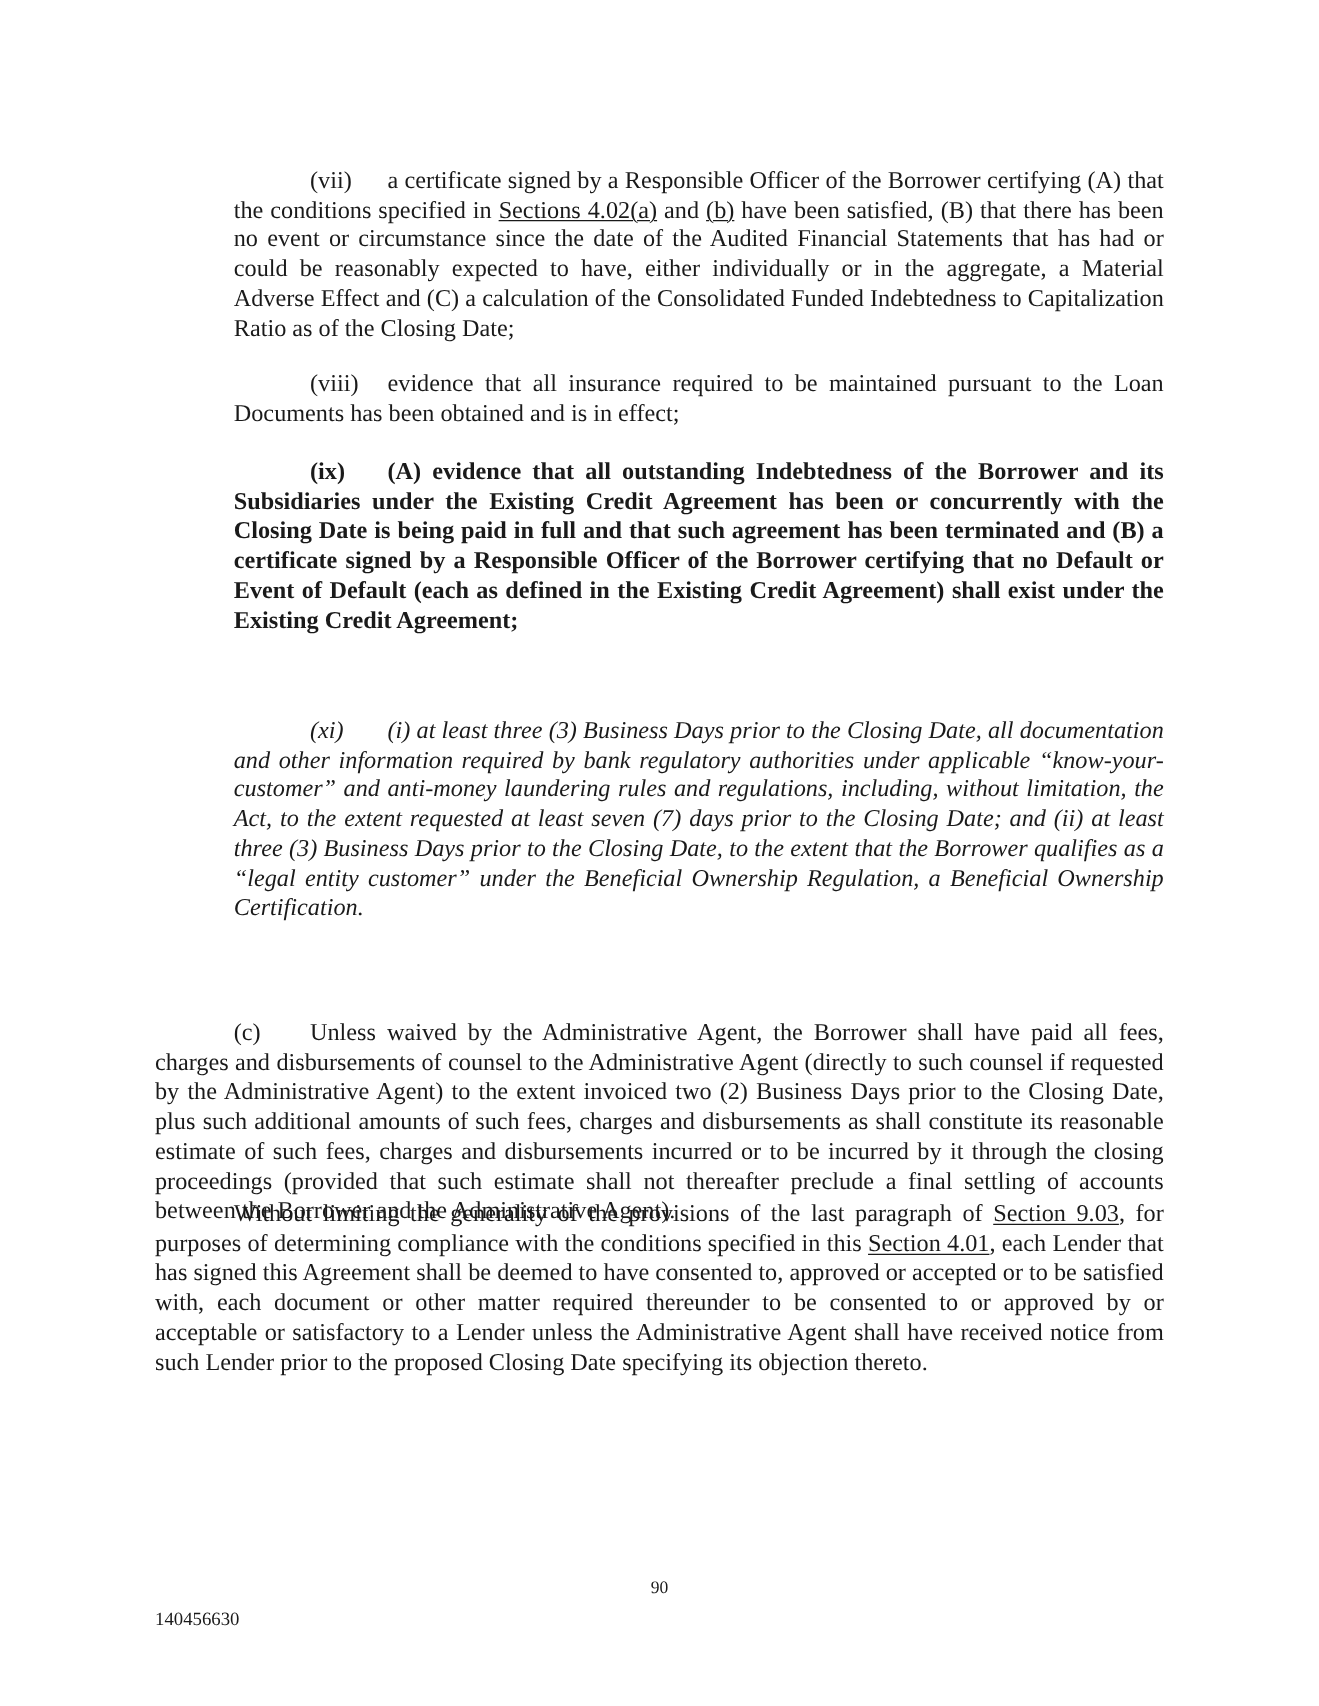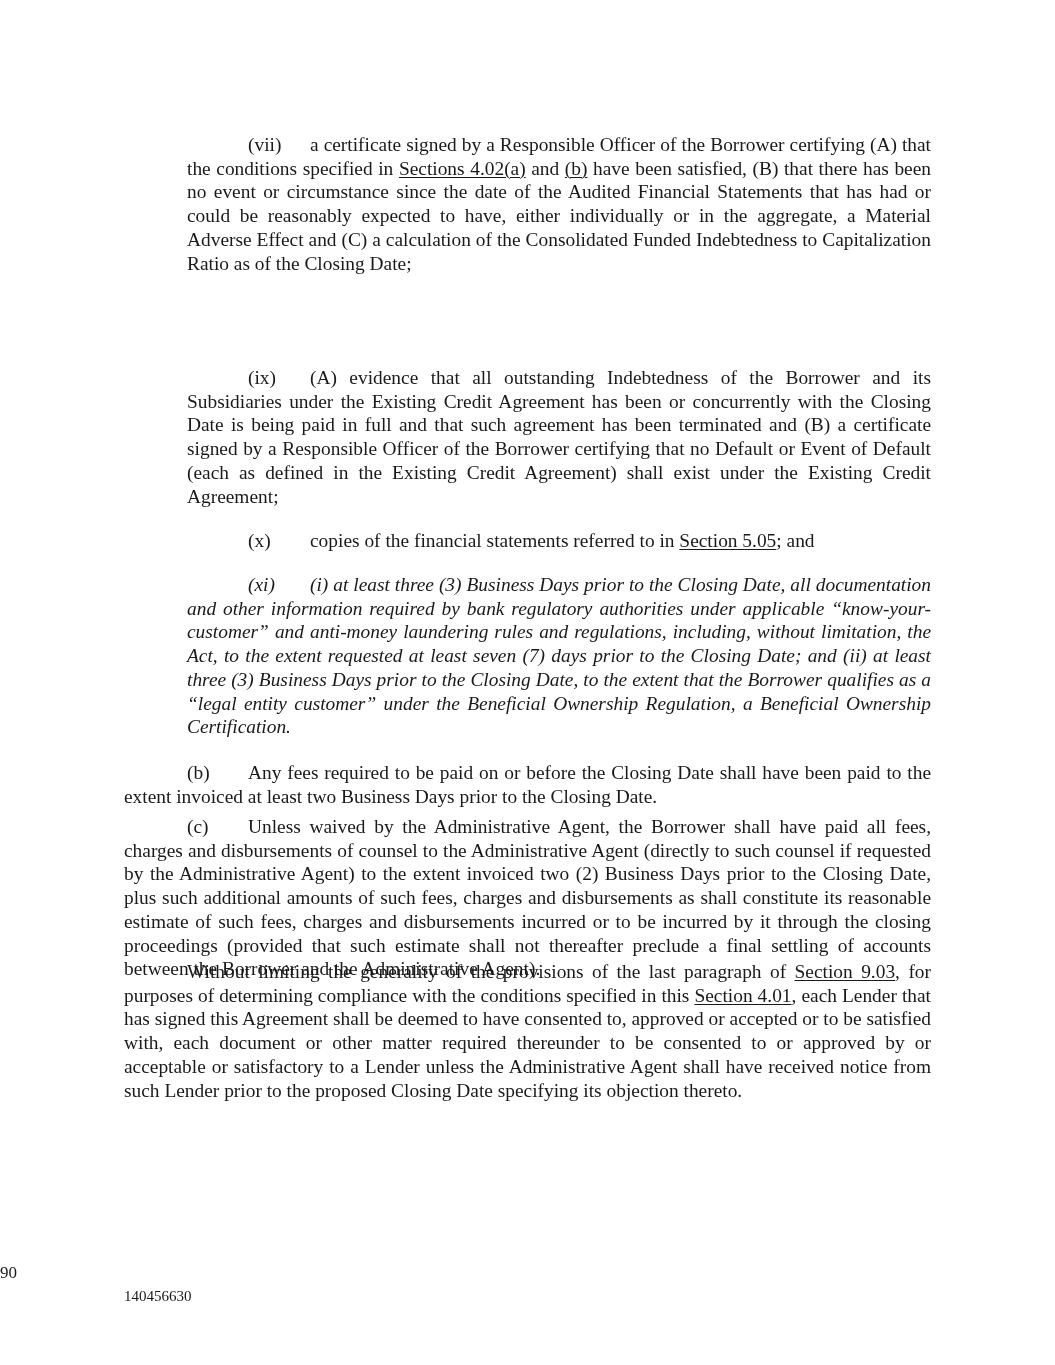--- a/index.html
+++ b/index.html
@@ -19,51 +19,48 @@
   .sub { left: 187px; width: 744px; }
   .top { left: 124px; width: 807px; }
   .sub .lead-indent { display: inline-block; width: 61px; }
   .top .lead-indent { display: inline-block; width: 63px; }
   .label { display: inline-block; }
   .sub .label { width: 62px; }
   .top .label { width: 61px; }
   .ref { text-decoration: underline; text-underline-offset: 2px; text-decoration-thickness: 1px; }
   .page-number {
     position: absolute; left: 0; width: 1055px; top: 1263px;
-    font-size: 17px;
+    text-align: center; font-size: 14px;
   }
   .doc-id {
     position: absolute; left: 124px; top: 1288px; font-size: 15px;
   }
 </style>
 </head>
 <body>
 
 <div class="page">
 
   <p class="para sub" style="top:133px;">
     <span class="lead-indent"></span><span class="label">(vii)</span><span>a certificate signed by a Responsible Officer of the Borrower certifying (A) that the conditions specified in </span><span class="ref">Sections 4.02(a)</span><span> and </span><span class="ref">(b)</span><span> have been satisfied, (B) that there has been no event or circumstance since the date of the Audited Financial Statements that has had or could be reasonably expected to have, either individually or in the aggregate, a Material Adverse Effect and (C) a calculation of the Consolidated Funded Indebtedness to Capitalization Ratio as of the Closing Date;</span>
   </p>
 
+  <p class="para sub" style="top:296px;">
+    <span class="lead-indent"></span><span class="label">(viii)</span><span>evidence that all insurance required to be maintained pursuant to the Loan Documents has been obtained and is in effect;</span>
+  </p>
 
-  <p class="para sub" style="top:366px;">
+  <p class="para sub" style="top:366px;font-weight:bold;">
     <span class="lead-indent"></span><span class="label">(ix)</span><span>(A) evidence that all outstanding Indebtedness of the Borrower and its Subsidiaries under the Existing Credit Agreement has been or concurrently with the Closing Date is being paid in full and that such agreement has been terminated and (B) a certificate signed by a Responsible Officer of the Borrower certifying that no Default or Event of Default (each as defined in the Existing Credit Agreement) shall exist under the Existing Credit Agreement;</span>
   </p>
 
-  <p class="para sub" style="top:529px;">
-    <span class="lead-indent"></span><span class="label">(x)</span><span>copies of the financial statements referred to in </span><span class="ref">Section 5.05</span><span>; and</span>
-  </p>
 
   <p class="para sub" style="top:573px;font-style:italic;">
     <span class="lead-indent"></span><span class="label">(xi)</span><span>(i) at least three (3) Business Days prior to the Closing Date, all documentation and other information required by bank regulatory authorities under applicable “know-your-customer” and anti-money laundering rules and regulations, including, without limitation, the Act, to the extent requested at least seven (7) days prior to the Closing Date; and (ii) at least three (3) Business Days prior to the Closing Date, to the extent that the Borrower qualifies as a “legal entity customer” under the Beneficial Ownership Regulation, a Beneficial Ownership Certification.</span>
   </p>
 
-  <p class="para top" style="top:761px;">
-    <span class="lead-indent"></span><span class="label">(b)</span><span>Any fees required to be paid on or before the Closing Date shall have been paid to the extent invoiced at least two Business Days prior to the Closing Date.</span>
-  </p>
 
   <p class="para top" style="top:815px;">
     <span class="lead-indent"></span><span class="label">(c)</span><span>Unless waived by the Administrative Agent, the Borrower shall have paid all fees, charges and disbursements of counsel to the Administrative Agent (directly to such counsel if requested by the Administrative Agent) to the extent invoiced two (2) Business Days prior to the Closing Date, plus such additional amounts of such fees, charges and disbursements as shall constitute its reasonable estimate of such fees, charges and disbursements incurred or to be incurred by it through the closing proceedings (provided that such estimate shall not thereafter preclude a final settling of accounts between the Borrower and the Administrative Agent).</span>
   </p>
 
   <p class="para top" style="top:960px;">
     <span class="lead-indent"></span><span>Without limiting the generality of the provisions of the last paragraph of </span><span class="ref">Section 9.03</span><span>, for purposes of determining compliance with the conditions specified in this </span><span class="ref">Section 4.01</span><span>, each Lender that has signed this Agreement shall be deemed to have consented to, approved or accepted or to be satisfied with, each document or other matter required thereunder to be consented to or approved by or acceptable or satisfactory to a Lender unless the Administrative Agent shall have received notice from such Lender prior to the proposed Closing Date specifying its objection thereto.</span>
   </p>
 
   <div class="page-number">90</div>

